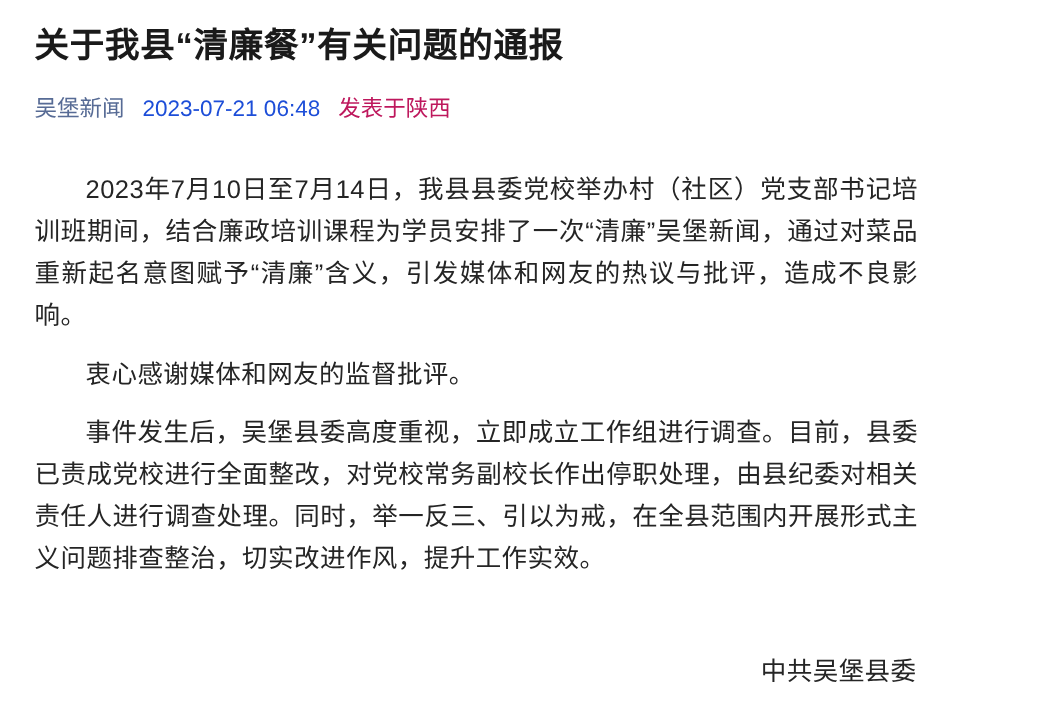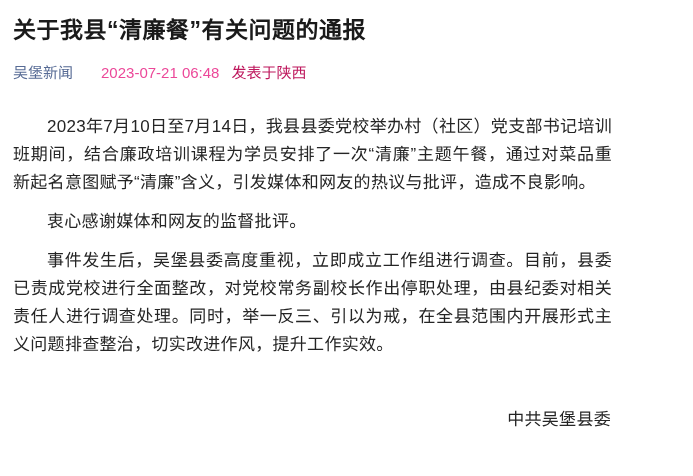--- a/index.html
+++ b/index.html
@@ -7,44 +7,44 @@
   body {
     font-family: "Liberation Sans", "DejaVu Sans", sans-serif;
     width: 693px;
     height: 476px;
     overflow: hidden;
   }
   .page {
     width: 632px;
     height: 476px;
     background: #ffffff;
-    padding: 12px 20px 0 13px;
+    padding: 12px 20px 0 23px;
   }
   .article-title {
     font-size: 23px;
     line-height: 31px;
     font-weight: 700;
     color: #1a1a1a;
     letter-spacing: 0.5px;
     margin-top: 3px;
   }
   .byline {
     margin-top: 17px;
     font-size: 15px;
     line-height: 20px;
     display: flex;
     align-items: baseline;
   }
   .account-name {
     color: #576b95;
-    margin-right: 28px;
+    margin-right: 12px;
     cursor: pointer;
   }
   .publish-time {
-    color: #ec4899;
+    color: #1d4ed8;
     margin-right: 12px;
   }
   .publish-location {
     color: #be185d;
   }
   .article-body {
     margin-top: 30px;
   }
   .article-body p {
     font-size: 17px;
@@ -77,21 +77,21 @@
 
   <h1 class="article-title">关于我县“清廉餐”有关问题的通报</h1>
 
   <div class="byline">
     <span class="account-name">吴堡新闻</span>
     <span class="publish-time">2023-07-21 06:48</span>
     <span class="publish-location">发表于陕西</span>
   </div>
 
   <div class="article-body">
-    <p>2023年7月10日至7月14日，我县县委党校举办村（社区）党支部书记培训班期间，结合廉政培训课程为学员安排了一次“清廉”主题午餐，通过对菜品重新起名意图赋予“清廉”含义，引发媒体和网友的热议与批评，造成不良影响。</p>
+    <p>2023年7月10日至7月14日，我县县委党校举办村（社区）党支部书记培训班期间，结合廉政培训课程为学员安排了一次“清廉”吴堡新闻，通过对菜品重新起名意图赋予“清廉”含义，引发媒体和网友的热议与批评，造成不良影响。</p>
     <p>衷心感谢媒体和网友的监督批评。</p>
     <p>事件发生后，吴堡县委高度重视，立即成立工作组进行调查。目前，县委已责成党校进行全面整改，对党校常务副校长作出停职处理，由县纪委对相关责任人进行调查处理。同时，举一反三、引以为戒，在全县范围内开展形式主义问题排查整治，切实改进作风，提升工作实效。</p>
 
     <div class="signature-block">
       <div class="sig-line">中共吴堡县委</div>
     </div>
   </div>
 
 </div>
 

